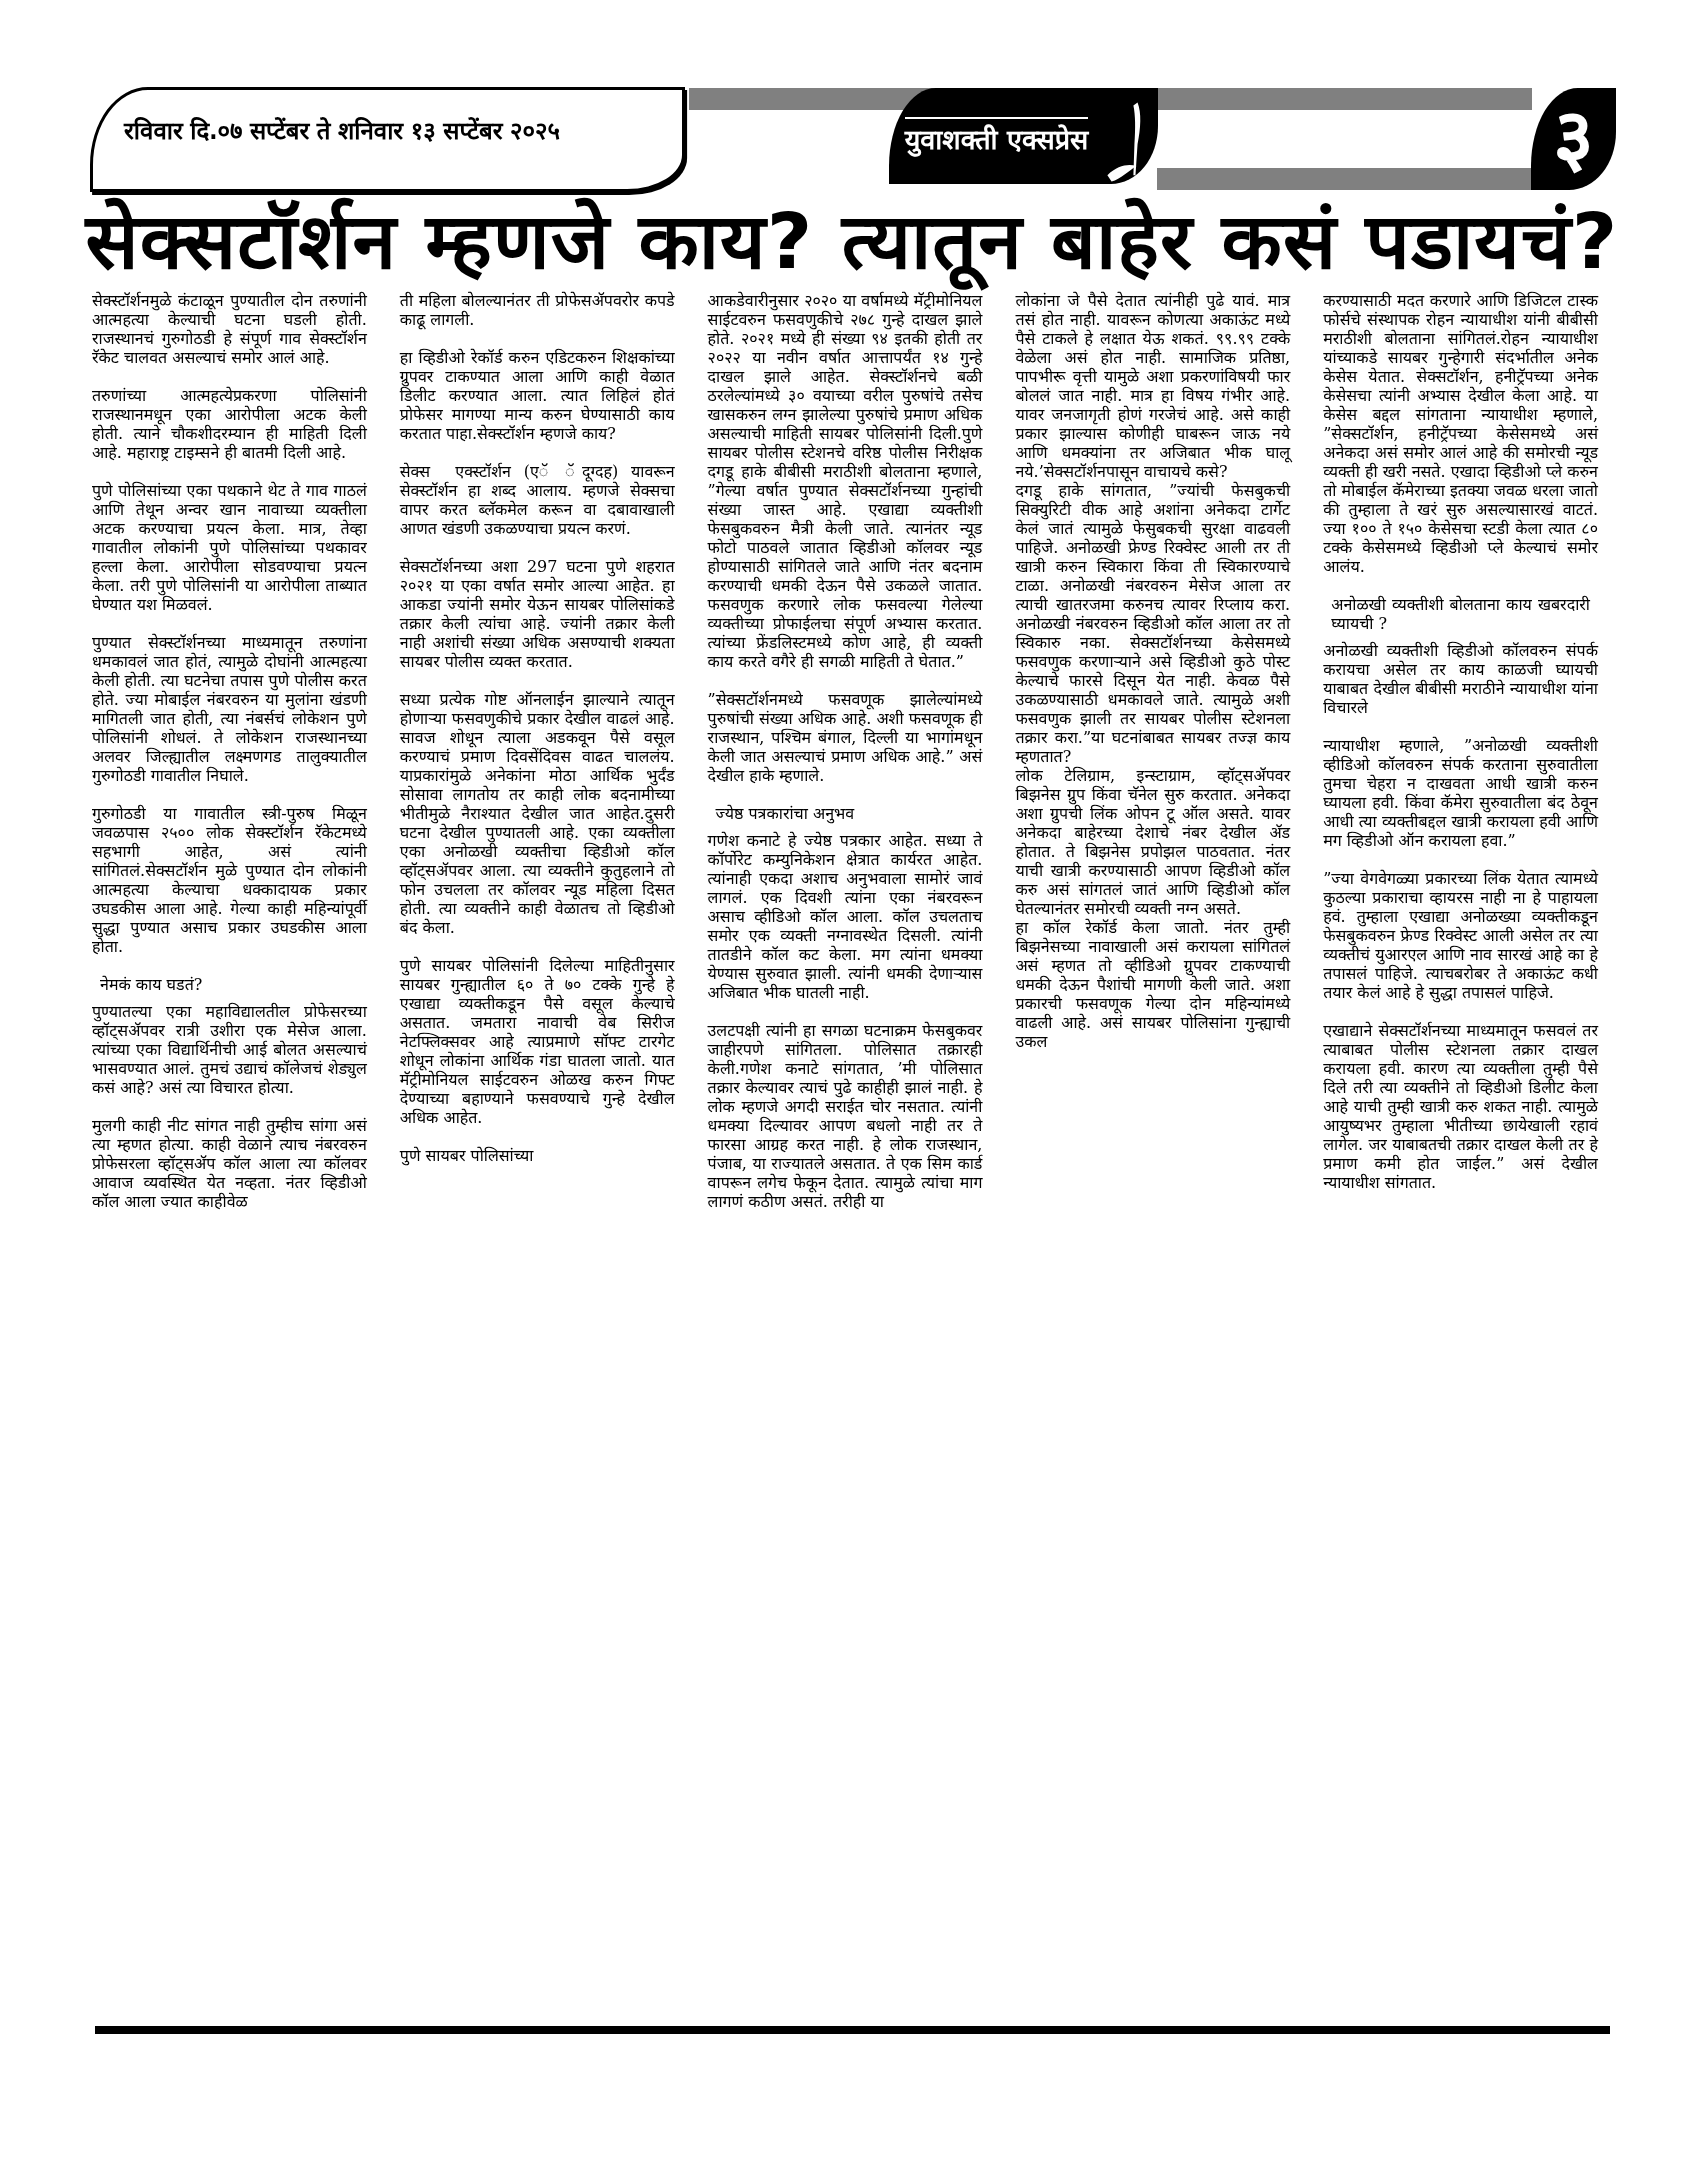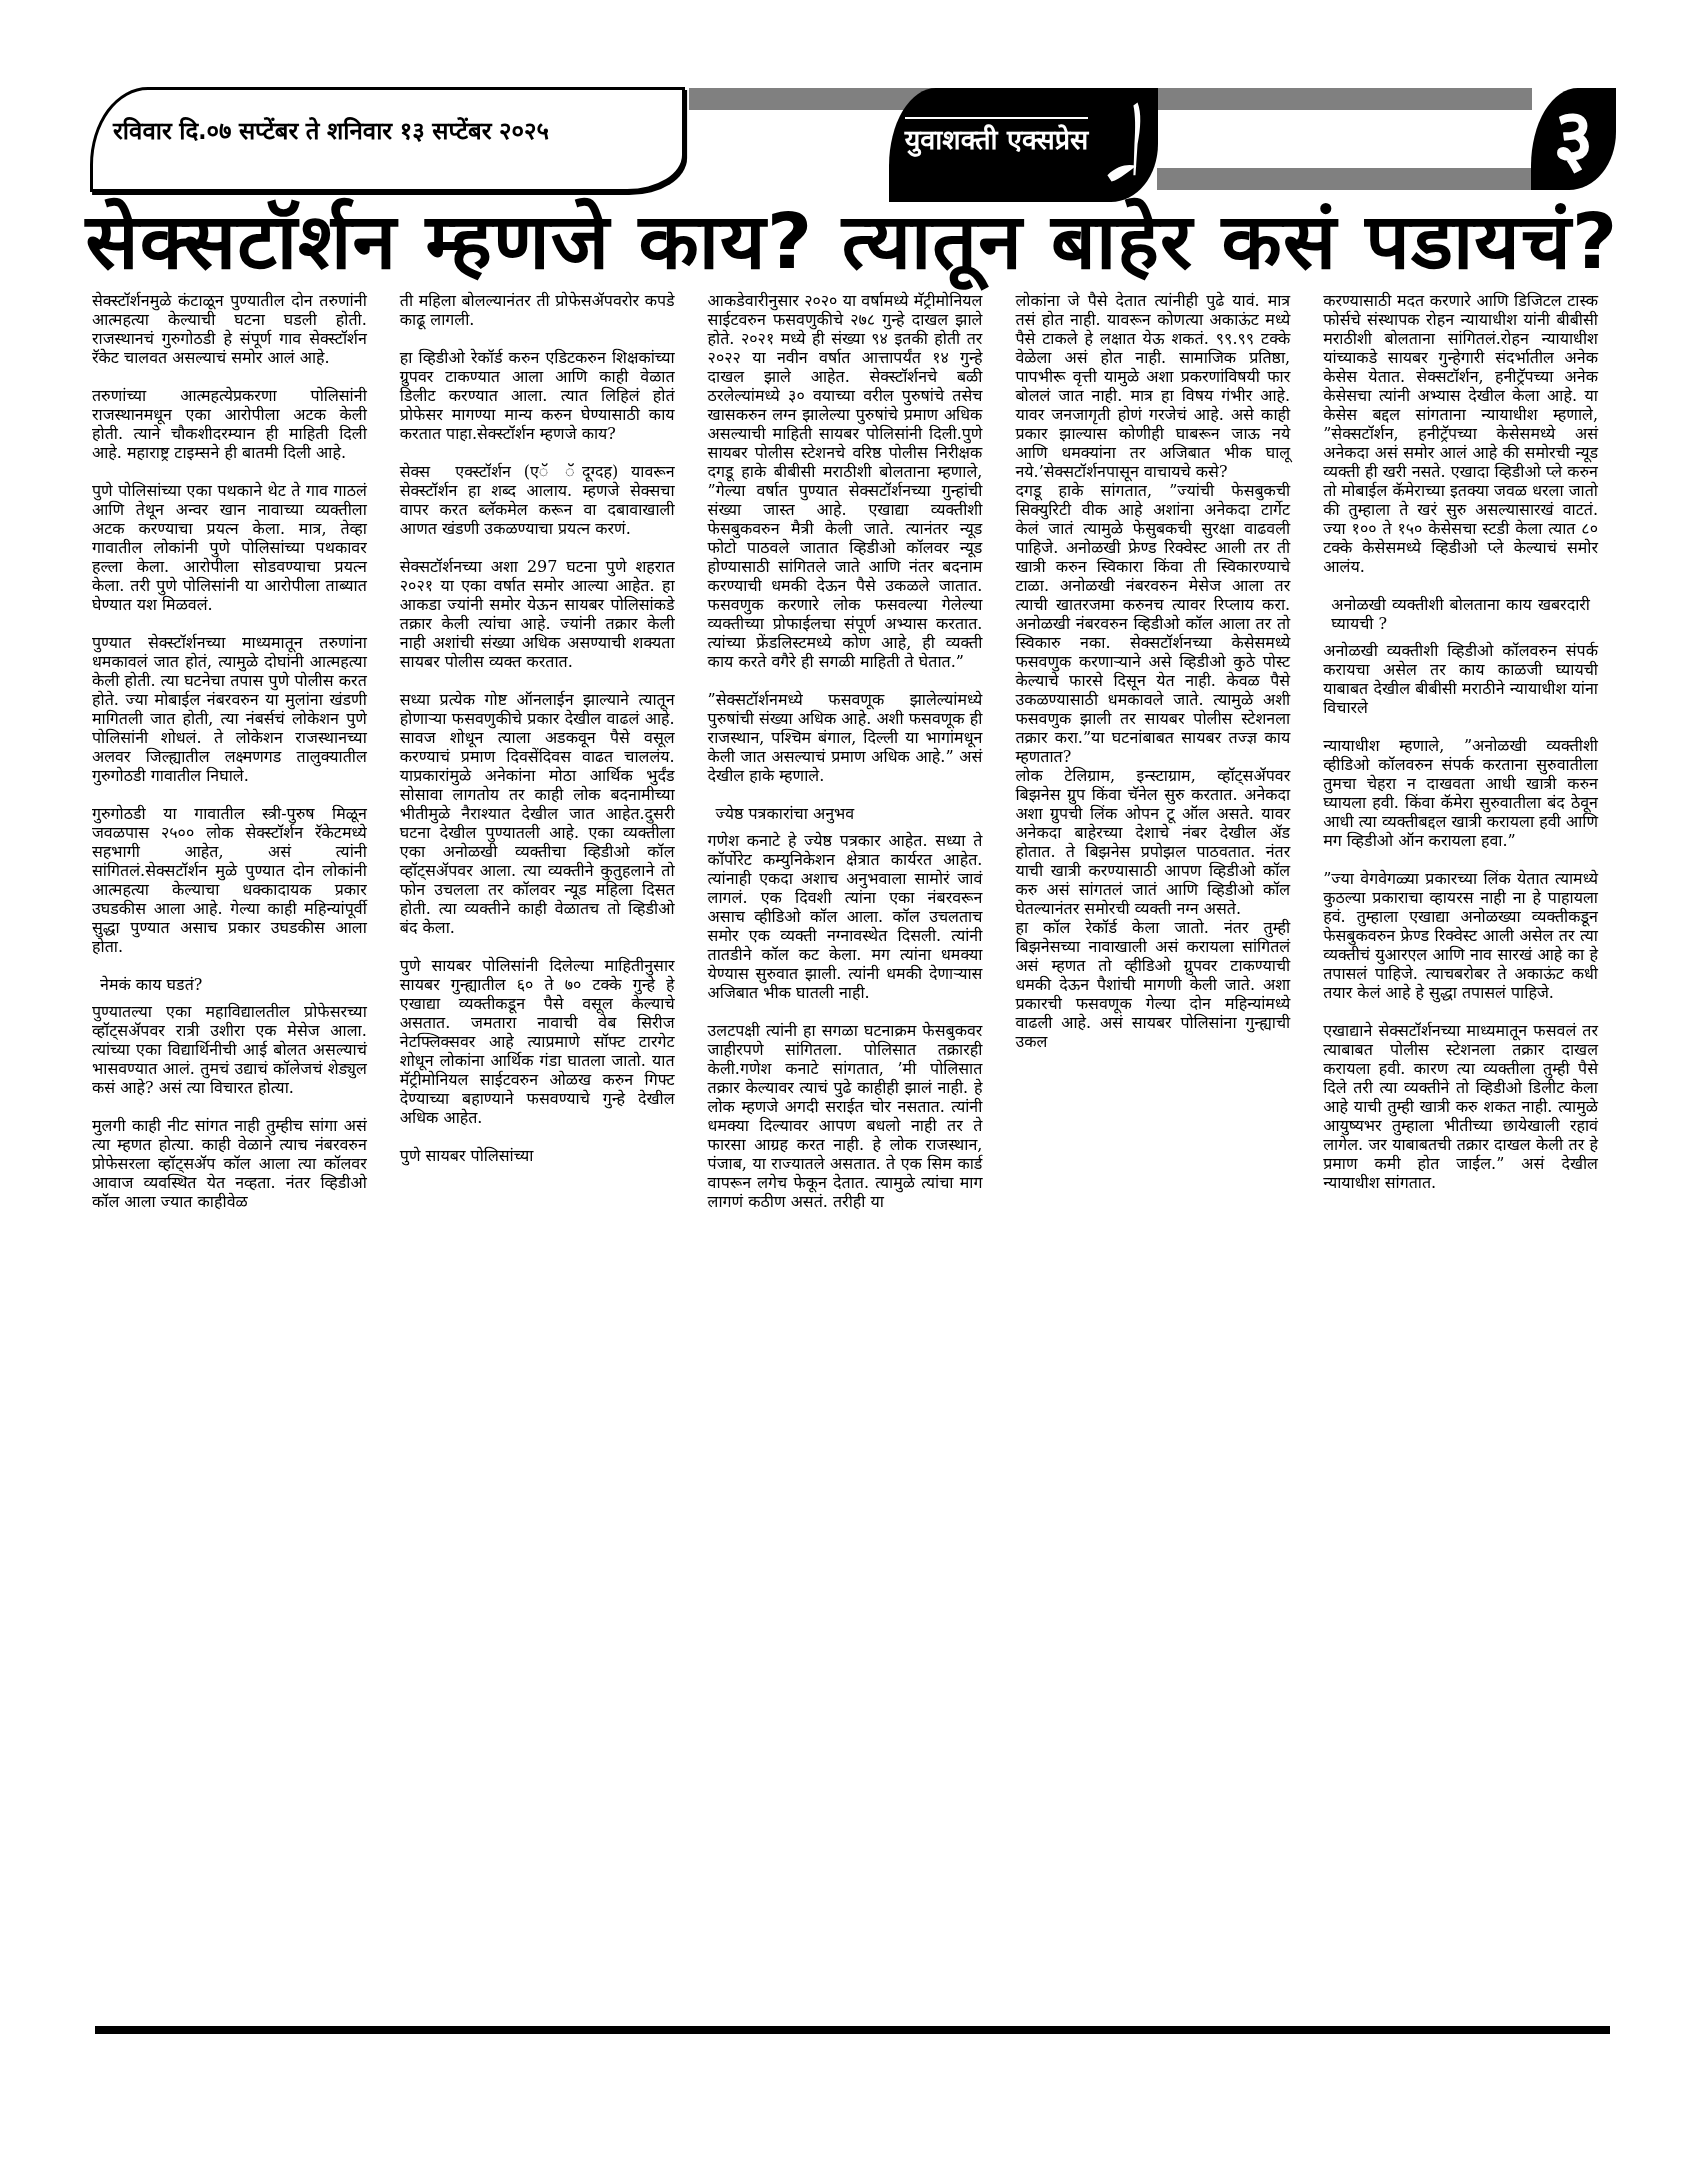--- a/index.html
+++ b/index.html
@@ -6,27 +6,27 @@
   body { width: 1705px; height: 2161px; position: relative; overflow: hidden; font-family: "DejaVu Sans", sans-serif; color: #000; }
 
   
   .date-box {
     position: absolute; left: 90px; top: 87px; width: 595px; height: 105px;
     border: 3.7px solid #000; border-top-left-radius: 58px 78px; border-bottom-right-radius: 58px 37px;
     background: #fff; box-sizing: border-box;
     box-shadow: 2.1px 3.1px 0 #000;
   }
   .date-text {
-    position: absolute; left: 20px; top: 23px; font-family: "DejaVu Sans Condensed", "DejaVu Sans", sans-serif;
+    position: absolute; left: 31px; top: 23px; font-family: "DejaVu Sans Condensed", "DejaVu Sans", sans-serif;
     font-weight: bold; font-size: 24px; letter-spacing: 0; white-space: nowrap;
   }
   .grey-top { position: absolute; left: 689px; top: 88px; width: 843px; height: 22px; background: #808080; }
   .grey-bottom { position: absolute; left: 1157px; top: 168px; width: 382px; height: 22px; background: #808080; }
   .logo-box {
-    position: absolute; left: 889px; top: 88px; width: 269px; height: 114px; background: #000;
+    position: absolute; left: 889px; top: 88px; width: 269px; height: 96px; background: #000;
     border-top-left-radius: 47px 78px; border-bottom-right-radius: 47px 58px;
   }
   .logo-text {
     position: absolute; left: 15.7px; top: 29px; color: #fff; font-weight: bold; font-size: 27px; white-space: nowrap;
     border-top: 2.6px double #fff; padding-top: 1px;
   }
   .logo-pen { position: absolute; right: 9.4px; top: 9.4px; width: 52px; height: 89px; }
   .page-num-box {
     position: absolute; left: 1531px; top: 88px; width: 85px; height: 102px; background: #000;
     border-top-left-radius: 47px 78px; border-bottom-right-radius: 47px 58px;

